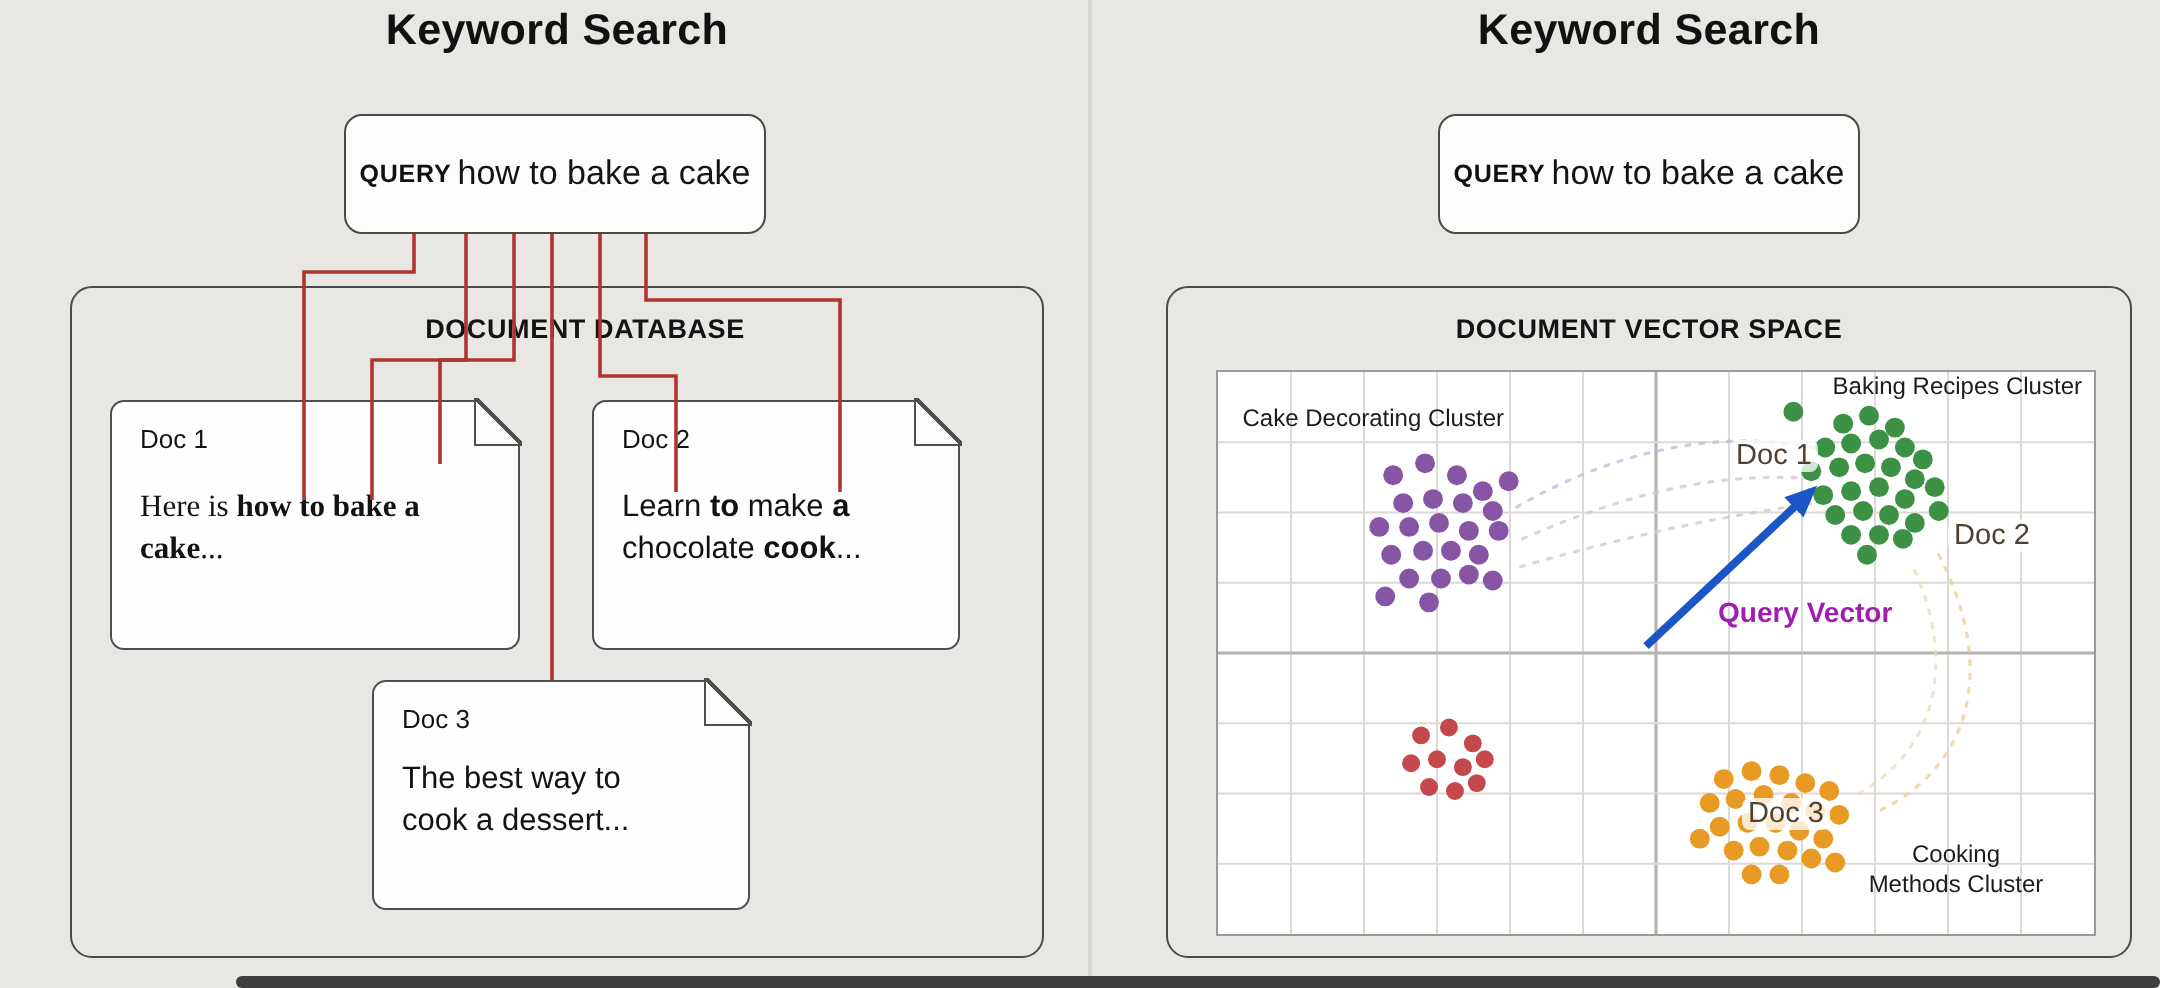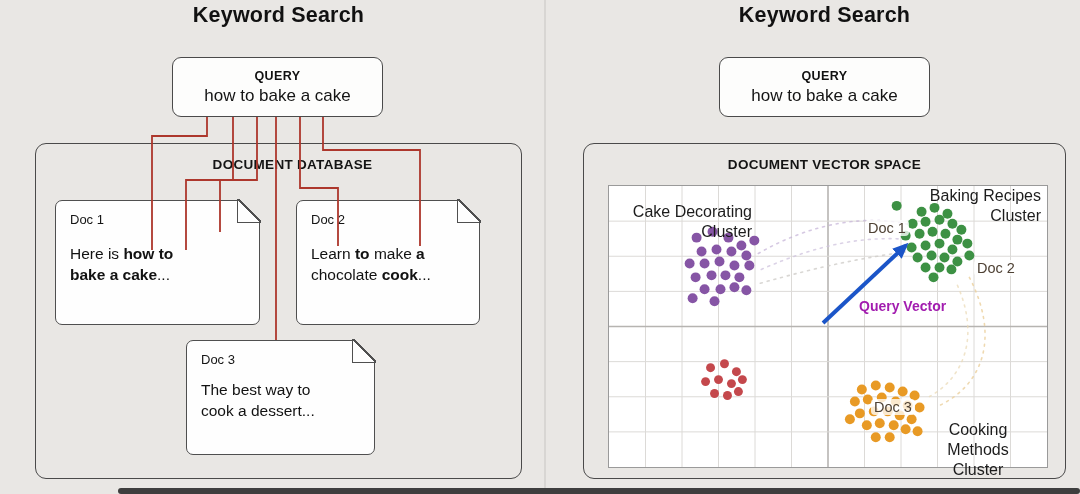--- a/index.html
+++ b/index.html
@@ -5,47 +5,47 @@
   * { margin:0; padding:0; box-sizing:border-box; }
   html,body { background:#cfcdc9; }
   body { font-family:"Liberation Sans", sans-serif; }
   .stage { position:relative; width:1080px; height:494px; background:#e9e7e4; overflow:hidden; }
 
   .panel-title { position:absolute; top:3px; font-size:21.5px; font-weight:700; color:#111;
                  text-align:center; letter-spacing:.2px; }
   .divider { position:absolute; left:544px; top:0; width:2px; height:494px; background:#d8d6d3; }
 
   .query-box { position:absolute; top:57px; width:211px; height:60px; background:#fdfdfc;
-               border:1.7px solid #4a4a4a; border-radius:9px; display:flex; flex-direction:column;
+               border:1.7px solid #4a4a4a; border-radius:9px; display:flex; 
                align-items:center; justify-content:center; gap:3px; }
   .query-label { font-size:12.5px; font-weight:700; letter-spacing:.4px; color:#111; }
   .query-text  { font-size:17px; color:#141414; }
 
   .outline-box { position:absolute; top:143px; height:336px; border:1.8px solid #4a4a4a; border-radius:11px; }
   .box-label   { position:absolute; top:157px; text-align:center; font-size:13.5px; font-weight:700;
                  letter-spacing:.3px; color:#141414; }
 
   .doc-card { position:absolute; background:#fefefe; border:1.6px solid #4f4f4f;
               border-radius:7px; border-top-right-radius:0; }
   .fold { position:absolute; top:-1.6px; right:-1.6px; width:24px; height:24px;
           background:linear-gradient(225deg,#e9e7e4 47%,#4f4f4f 47%,#4f4f4f 54%,#fefefe 54%);
           border-bottom:1.6px solid #4f4f4f; border-left:1.6px solid #4f4f4f; }
   .doc-name { font-size:13px; color:#141414; padding:11px 0 0 14px; }
   .doc-text { font-size:15.5px; line-height:1.38; color:#121212; margin-top:16px; padding-left:14px; }
   .doc-text b { font-weight:700; }
-  .doc-card.d1 .doc-text { padding-right:52px; }
+  .doc-card.d1 .doc-text { padding-right:40px;font-family:Liberation Serif, serif; }
   .doc-card.d2 .doc-text { padding-right:28px; }
   .doc-card.d3 .doc-text { padding-right:40px;margin-top:12px; }
 
   .connectors { position:absolute; left:0; top:0; z-index:6; pointer-events:none; }
 
   .plot { position:absolute; left:608px; top:185px; width:440px; height:283px; background:#ffffff;
           border:1.4px solid #9a9a9a; }
   .plot svg.plot-svg { position:absolute; left:0; top:0; width:100%; height:100%; }
-  .cluster-label { position:absolute; font-size:16px; line-height:1.24; color:#1c1c1c; }
+  .cluster-label { position:absolute; font-size:12px; line-height:1.24; color:#1c1c1c; }
   .lbl-cake    { left:8px;   top:16px;  width:135px; text-align:right; }
   .lbl-baking  { left:292px; top:0px;   width:140px; text-align:right; }
   .lbl-cooking { left:324px; top:222px; width:90px;  text-align:center;margin-top:12px; }
   .doc-marker { position:absolute; font-size:14.5px; color:#4e4134; text-align:center; width:60px; }
   .doc-marker .pill { background:rgba(255,255,255,.78); border-radius:4px; padding:0 3px; }
   .mk1 { left:248px; top:34px; }
   .mk2 { left:357px; top:74px; }
   .mk3 { left:254px; top:213px; }
   .qv-label { position:absolute; left:250px; top:112px; font-size:14px; font-weight:600;
               color:#a21caf; white-space:nowrap; }

